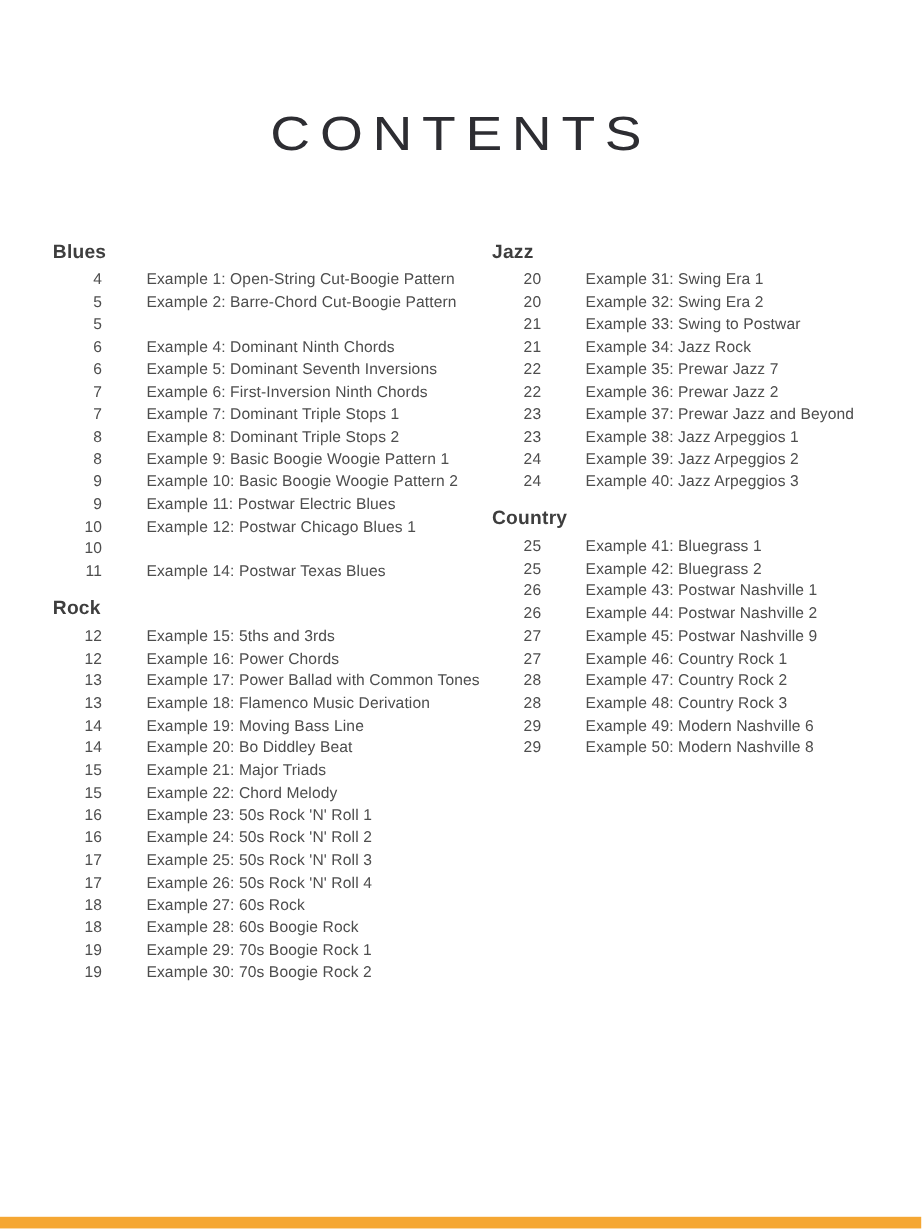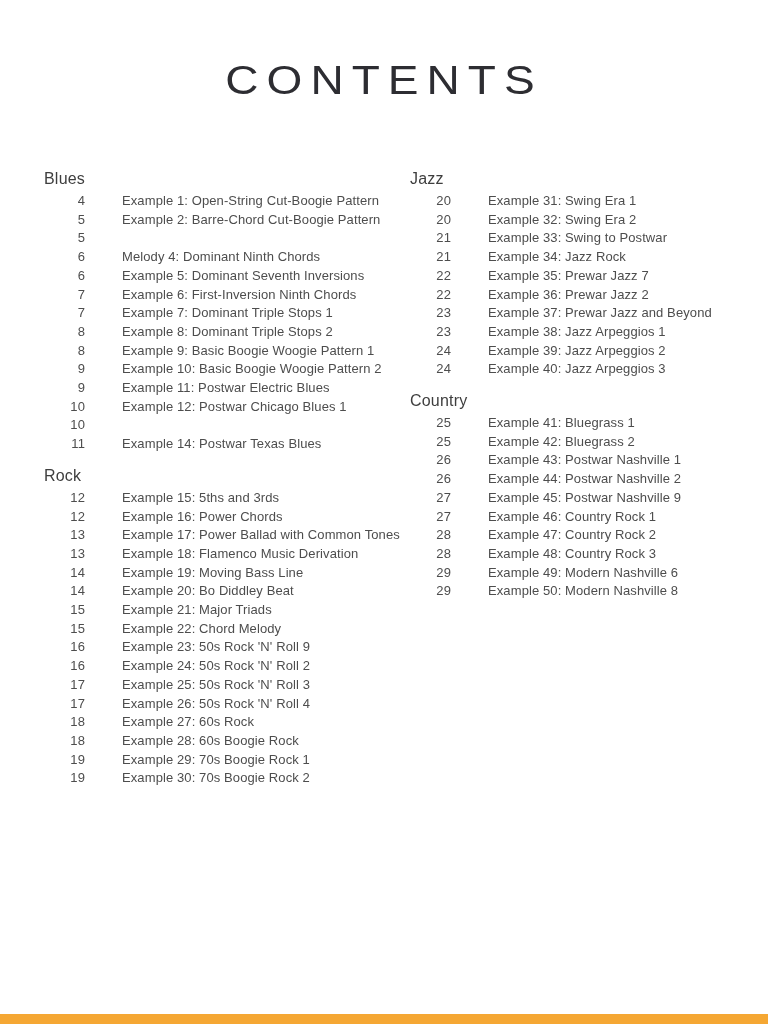--- a/index.html
+++ b/index.html
@@ -6,21 +6,21 @@
   html, body { background: #ffffff; }
   .page {
     position: relative;
     width: 768px;
     height: 1024px;
     background: #ffffff;
     overflow: hidden;
     font-family: "Liberation Sans", sans-serif;
   }
   .title-wrap {
-    padding-top: 56px;
+    padding-top: 88px;
     text-align: center;
   }
   .page-title {
     display: inline-block;
     font-size: 40px;
     line-height: 48px;
     font-weight: 300;
     letter-spacing: 7px;
     color: #2d2d32;
     transform: scaleX(1.15);
@@ -35,20 +35,21 @@
   }
   .col-left { width: 366px; flex: none; }
   .col-right { flex: 1; }
   .toc-section { margin-bottom: 11px; }
   .section-heading {
     font-size: 16px;
     line-height: 22px;
     color: #3e3e3e;
     letter-spacing: 0.2px;
     margin-bottom: 2px;
+    font-weight: bold;
   }
   .entry-row {
     display: flex;
     align-items: baseline;
     font-size: 13px;
     line-height: 18.7px;
     color: #4d4d4d;
     letter-spacing: 0.1px;
     white-space: nowrap;
   }
@@ -88,21 +89,21 @@
           </div>
           <div class="entry-row">
             <span class="entry-page">5</span>
             <span class="entry-title">Example 2: Barre-Chord Cut-Boogie Pattern</span>
           </div>
           <div class="entry-row">
             <span class="entry-page">5</span>
           </div>
           <div class="entry-row">
             <span class="entry-page">6</span>
-            <span class="entry-title">Melody 4: Dominant Ninth Chords</span>
+            <span class="entry-title">Example 4: Dominant Ninth Chords</span>
           </div>
           <div class="entry-row">
             <span class="entry-page">6</span>
             <span class="entry-title">Example 5: Dominant Seventh Inversions</span>
           </div>
           <div class="entry-row">
             <span class="entry-page">7</span>
             <span class="entry-title">Example 6: First-Inversion Ninth Chords</span>
           </div>
           <div class="entry-row">
@@ -166,21 +167,21 @@
           <div class="entry-row">
             <span class="entry-page">15</span>
             <span class="entry-title">Example 21: Major Triads</span>
           </div>
           <div class="entry-row">
             <span class="entry-page">15</span>
             <span class="entry-title">Example 22: Chord Melody</span>
           </div>
           <div class="entry-row">
             <span class="entry-page">16</span>
-            <span class="entry-title">Example 23: 50s Rock 'N' Roll 9</span>
+            <span class="entry-title">Example 23: 50s Rock 'N' Roll 1</span>
           </div>
           <div class="entry-row">
             <span class="entry-page">16</span>
             <span class="entry-title">Example 24: 50s Rock 'N' Roll 2</span>
           </div>
           <div class="entry-row">
             <span class="entry-page">17</span>
             <span class="entry-title">Example 25: 50s Rock 'N' Roll 3</span>
           </div>
           <div class="entry-row">

